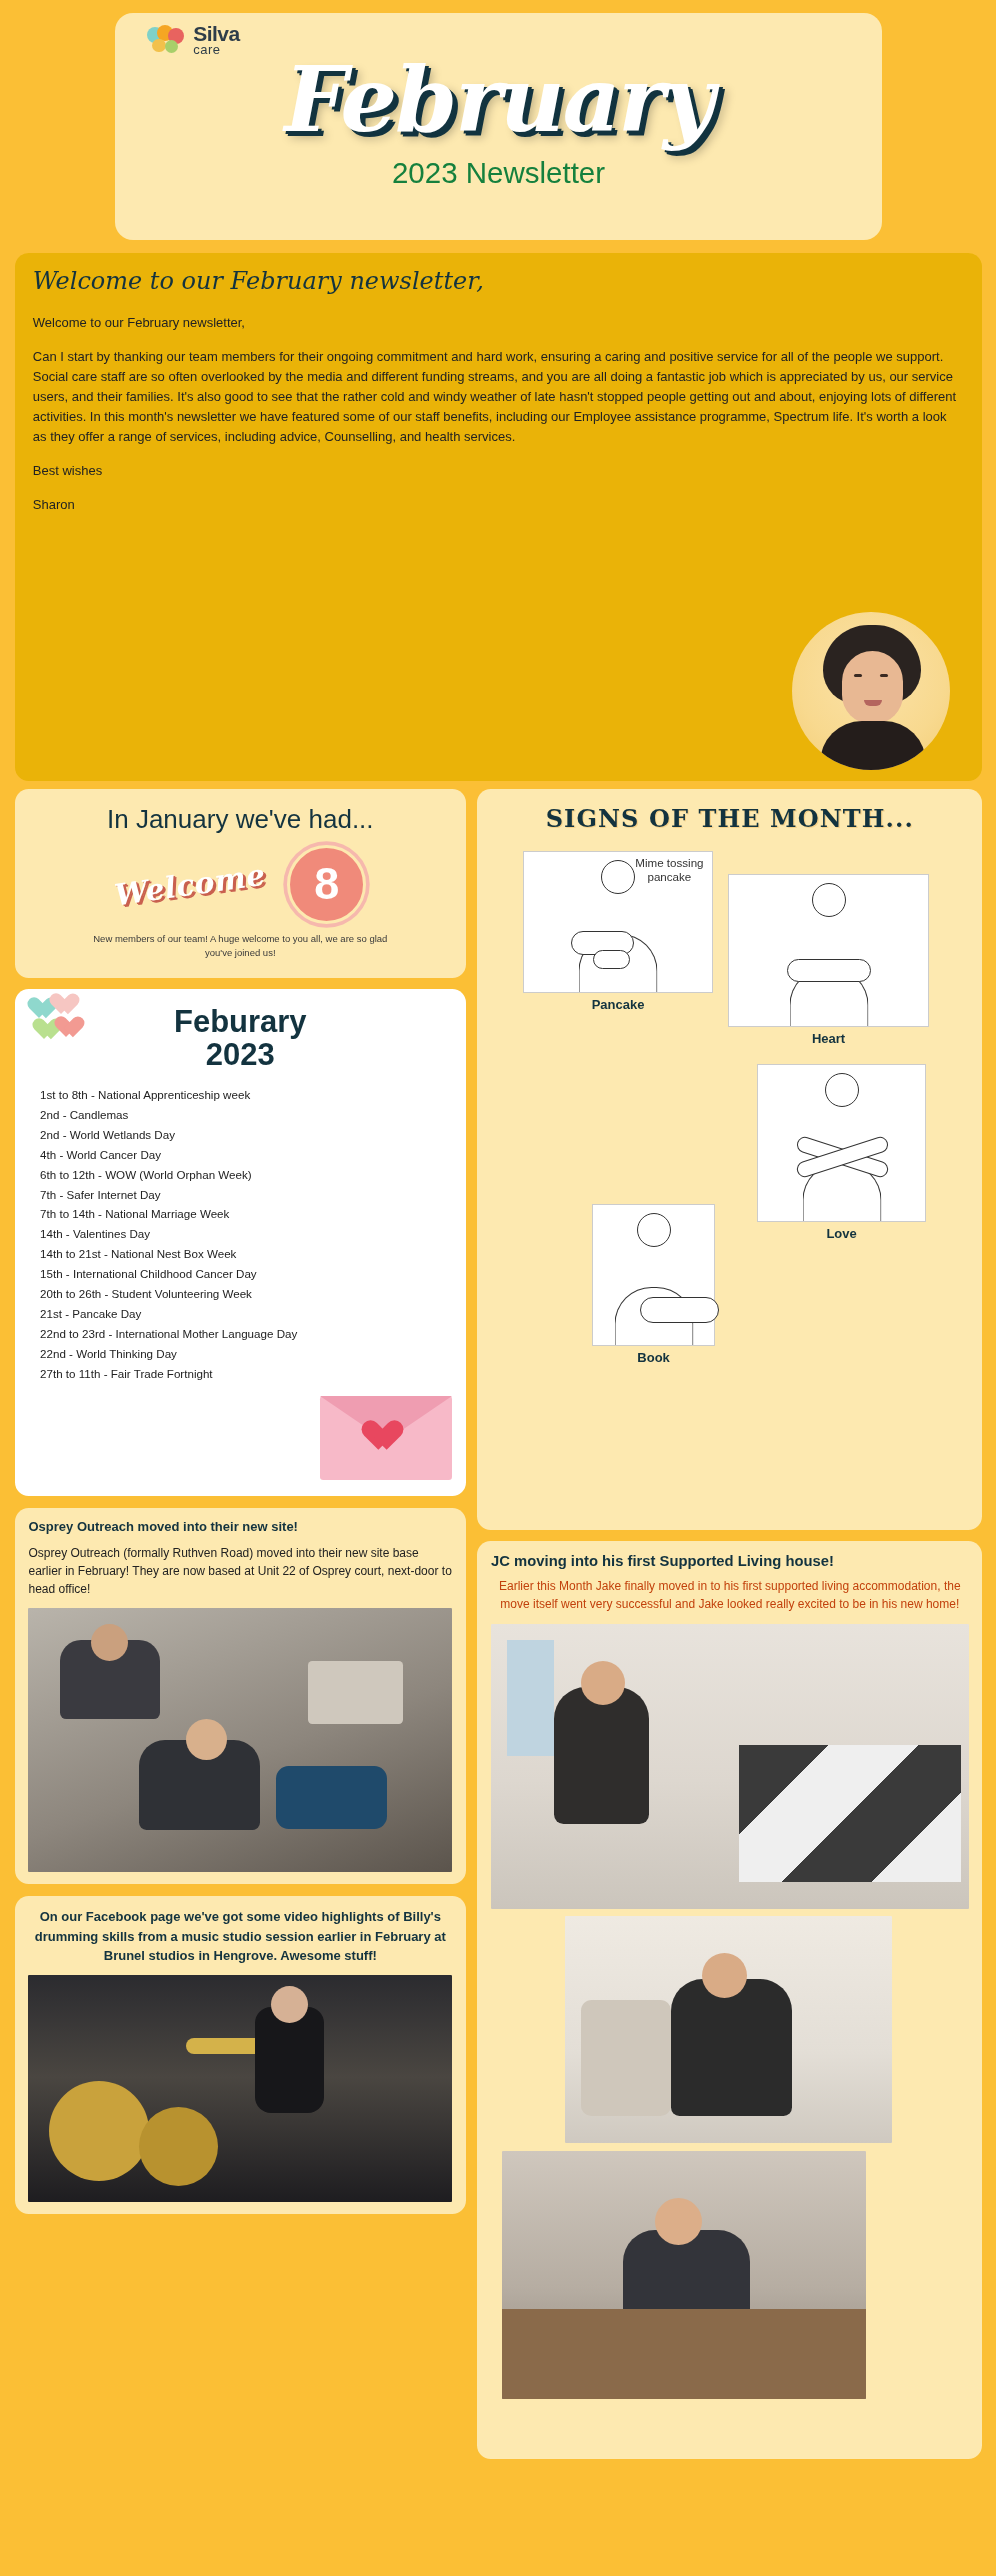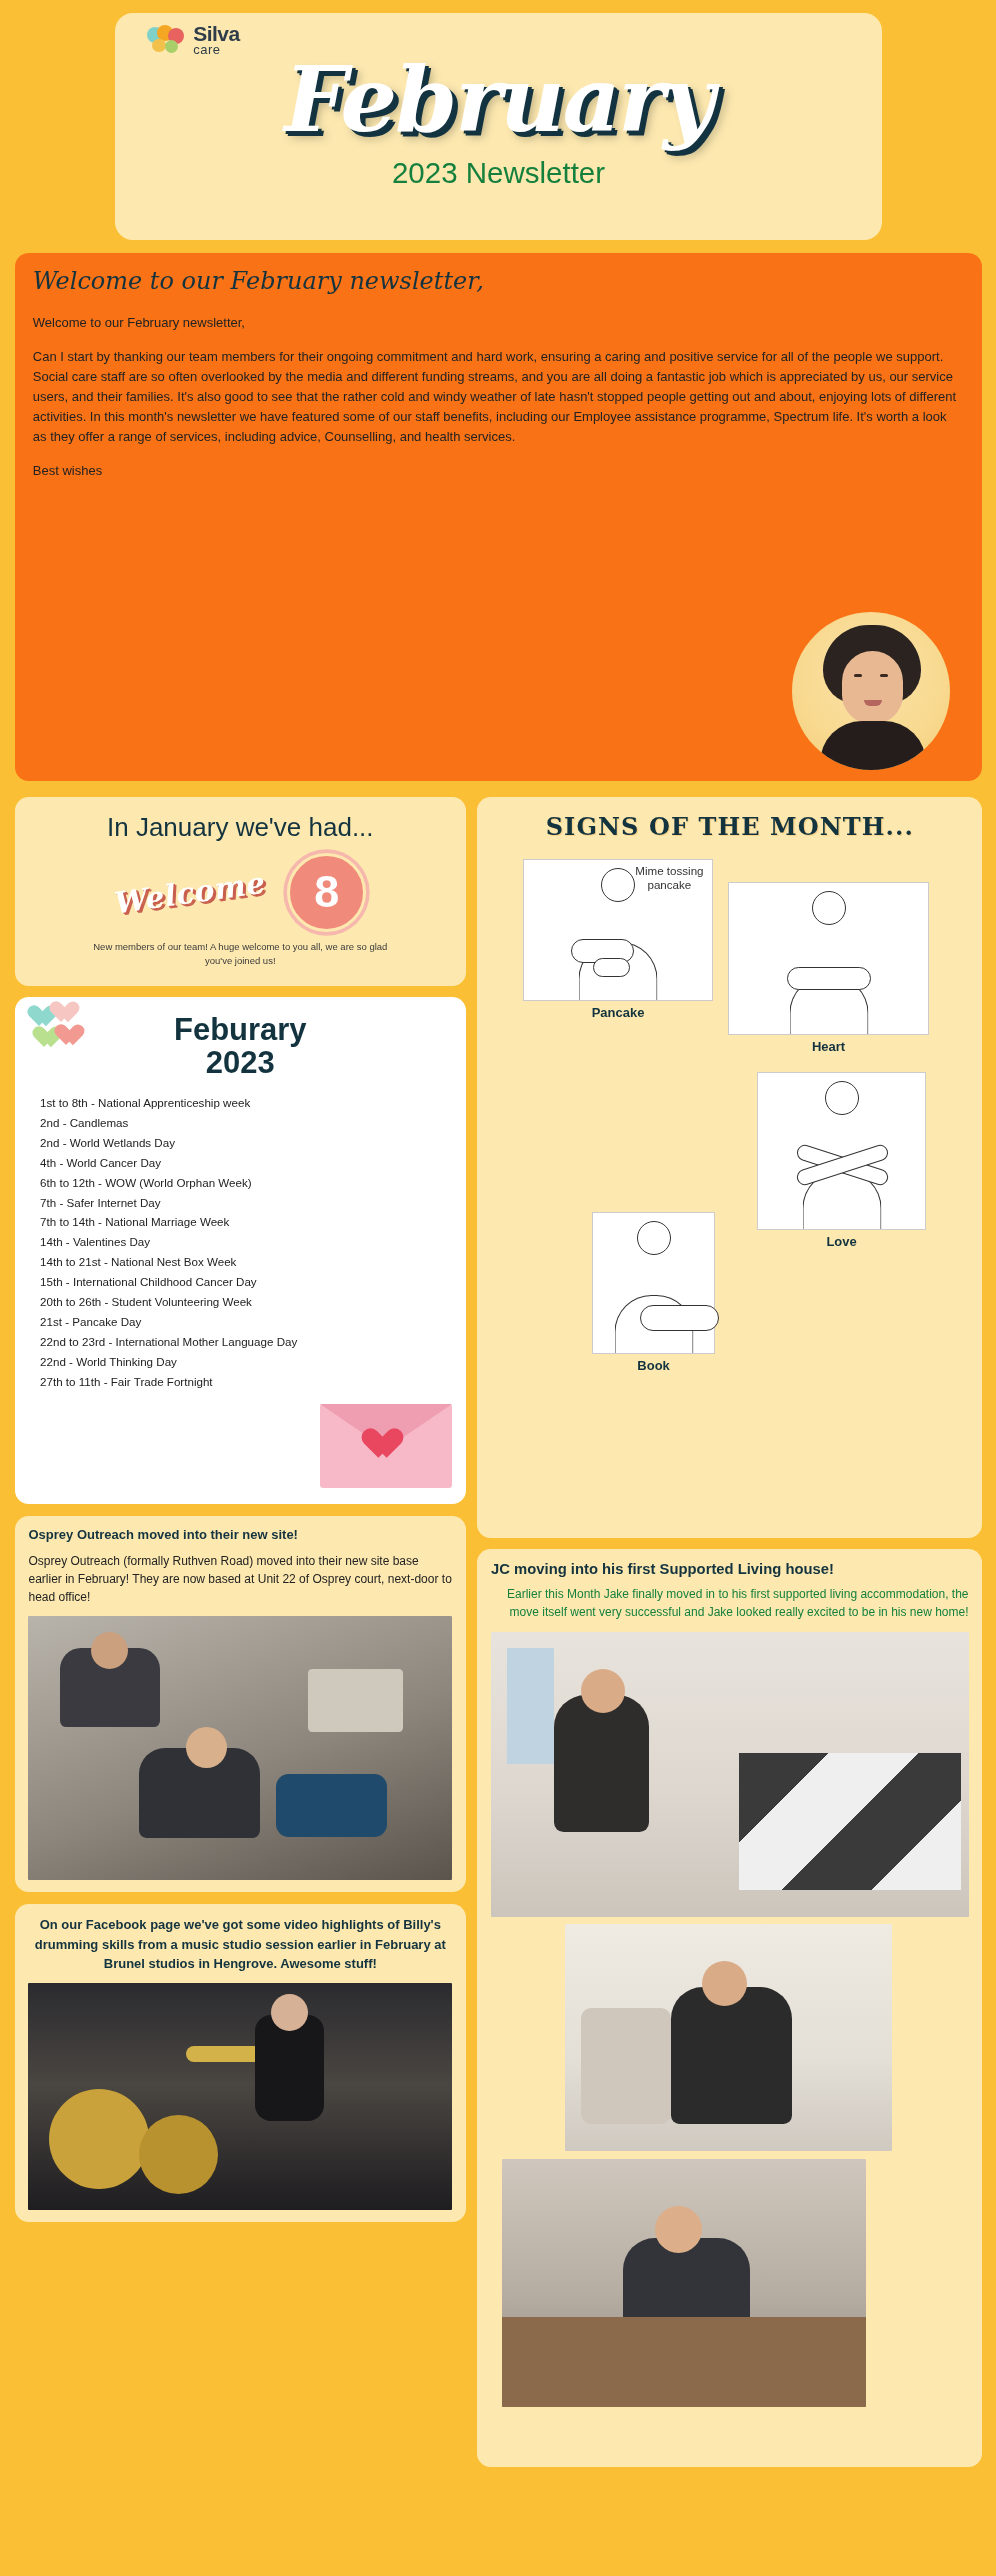--- a/index.html
+++ b/index.html
@@ -51,25 +51,25 @@
   .year-title {
     text-align:center;
     font-size:29.5px;
     color:#15803d;
     margin-top:9.5px;
     letter-spacing:0px;
   }
 
   
   .welcome-card {
-    background:#f97316;
+    background:#eab308;
     border-radius:13.7px;
     padding:13.7px 18px 16px 18px;
     position:relative;
-    margin-bottom:16px;
+    margin-bottom:8px;
     min-height:528px;
   }
   .script-head {
     font-family:"DejaVu Serif", serif;
     font-style:italic;
     font-size:24px;
     color:#13333f;
     margin-bottom:18px;
   }
   .body-text { font-size:13px; line-height:1.55; color:#222; max-width:929px; }
@@ -179,21 +179,21 @@
   .photo-card-title { font-size:13px; font-weight:bold; color:#13333f; margin-bottom:9.5px; }
   .photo-card-text { font-size:12px; line-height:1.5; color:#222; margin-bottom:10.6px; }
   .photo { border-radius:1.1px; overflow:hidden; position:relative; background:#8b8b8b; }
   .ph-table { background:linear-gradient(160deg,#b9b4ab,#8d867d 55%,#5b544c); }
   .ph-bed { background:linear-gradient(180deg,#e8e3dc 0%,#ddd7cf 55%,#cbc5bc 100%); }
   .ph-chair { background:linear-gradient(180deg,#efeae2 0%,#e3ded6 60%,#cfc9c0 100%); }
   .ph-kitchen{ background:linear-gradient(180deg,#cfc7bd 0%,#b6ada2 55%,#8e857a 100%); }
   .ph-drums { background:linear-gradient(180deg,#2b2b2f 0%,#4a4641 45%,#1e1d20 100%); }
 
   .jc-title { font-size:14.8px; font-weight:bold; color:#13333f; margin-bottom:8.4px; }
-  .jc-text { font-size:12px; line-height:1.5; text-align:right; color:#15803d; margin-bottom:10.6px; }
+  .jc-text { font-size:12px; line-height:1.5; text-align:center; color:#c2410c; margin-bottom:10.6px; }
 
   .fb-text { font-size:13px; font-weight:bold; line-height:1.5; text-align:center; color:#13333f; margin-bottom:9.5px;}
 
   .person { position:absolute; }
 </style>
 </head>
 <body>
 
 <div class="page">
 
@@ -214,20 +214,21 @@
     <div class="month-title">February</div>
     <div class="year-title">2023 Newsletter</div>
   </div>
 
   <div class="welcome-card">
     <div class="script-head">Welcome to our February newsletter,</div>
     <div class="body-text">
       <p>Welcome to our February newsletter,</p>
       <p>Can I start by thanking our team members for their ongoing commitment and hard work, ensuring a caring and positive service for all of the people we support. Social care staff are so often overlooked by the media and different funding streams, and you are all doing a fantastic job which is appreciated by us, our service users, and their families. It's also good to see that the rather cold and windy weather of late hasn't stopped people getting out and about, enjoying lots of different activities. In this month's newsletter we have featured some of our staff benefits, including our Employee assistance programme, Spectrum life. It's worth a look as they offer a range of services, including advice, Counselling, and health services.</p>
       <p>Best wishes</p>
+      <p>Sharon</p>
     </div>
     <div class="portrait">
       <div class="hair"></div>
         <div class="face"></div>
       <div class="eye l"></div>
         <div class="eye r"></div>
         <div class="mouth"></div>
       <div class="body"></div>
     </div>
   </div>

